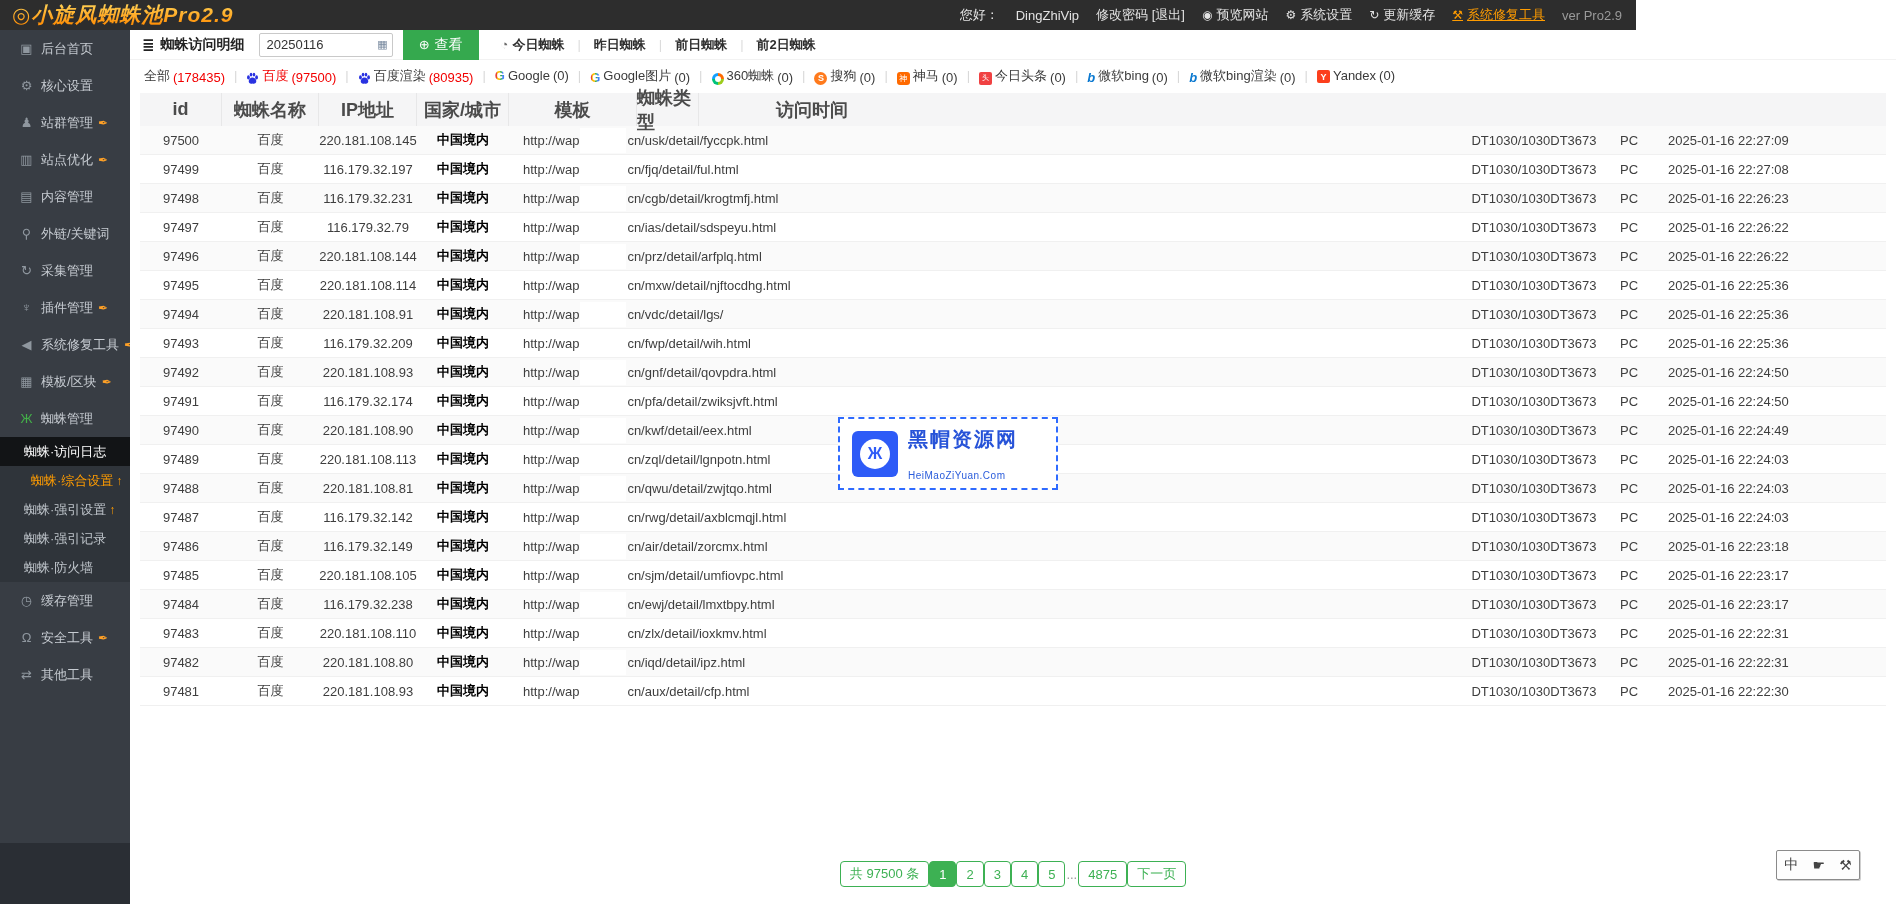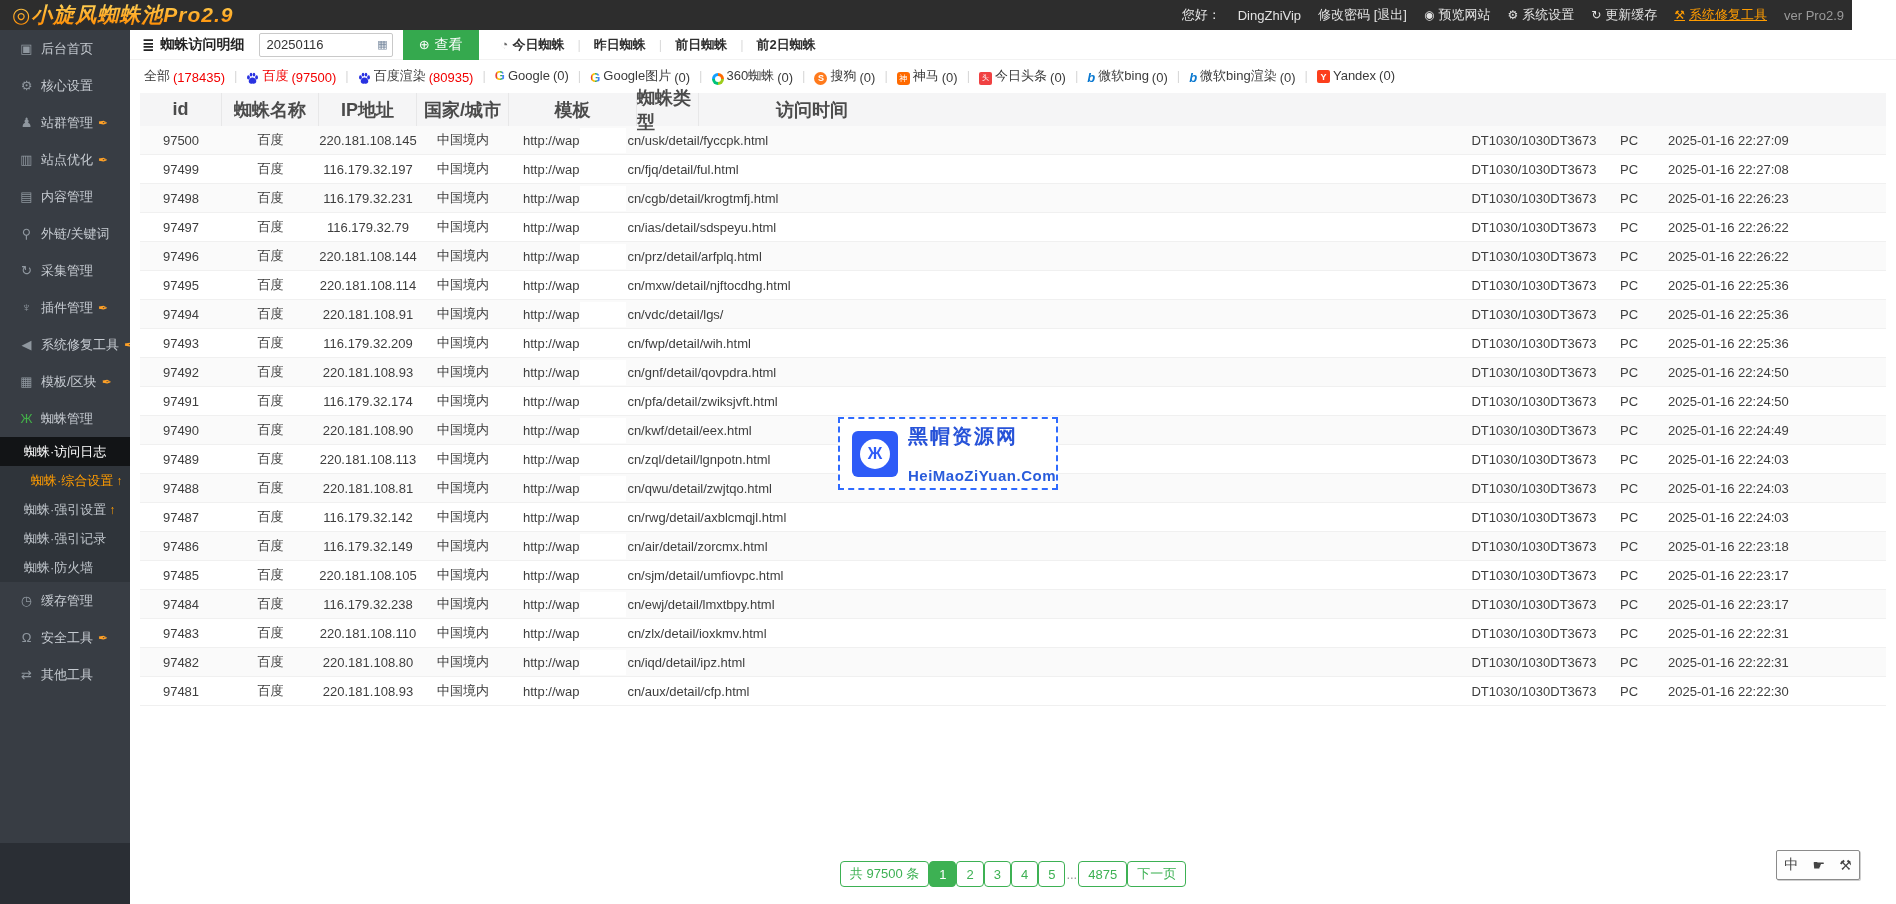--- a/index.html
+++ b/index.html
@@ -1,21 +1,21 @@
 <!DOCTYPE html>
 <html><head>
 <meta charset="utf-8">
 <style>
   * { box-sizing: border-box; margin: 0; padding: 0; }
   html,body { width:1896px; height:904px; overflow:hidden; background:#fff;
     font-family:"Liberation Sans","DejaVu Sans",sans-serif; }
 
   
-  .topbar { position:absolute; top:0; left:0; width:1852px; height:30px; background:#2d2d2d;
-    display:flex; align-items:center; justify-content:space-between; padding:0 8px 0 12px; z-index:20; }
+  .topbar { position:absolute; top:0; left:0; width:1636px; height:30px; background:#2d2d2d;
+    display:flex; align-items:center; justify-content:space-between; padding:0 14px 0 12px; z-index:20; }
   .logo { font-size:21px; font-weight:800; font-style:italic; letter-spacing:1px; color:#ffa01e;
     background:linear-gradient(180deg,#ffd054 10%,#ff8a00 90%);
     -webkit-background-clip:text; background-clip:text; -webkit-text-fill-color:transparent; white-space:nowrap; }
   .top-right { display:flex; align-items:center; gap:17px; color:#e3e3e3; font-size:13px; white-space:nowrap; overflow:hidden; }
   .top-right .tr-item { display:flex; align-items:center; gap:4px; cursor:pointer; }
   .top-ico { font-size:12px; color:#e3e3e3; }
   .repair { color:#ff9c00; text-decoration:underline; }
   .repair .top-ico { color:#ff9c00; }
   .ver { color:#9a9a9a; }
 
@@ -75,41 +75,41 @@
     border-right:1px solid #e7e7e8; }
   .th:last-child { border-right:none; }
   .tr { display:flex; height:29px; border-bottom:1px solid #f0f0f0; }
   .tr.odd { background:#fafafa; }
   .td { display:flex; align-items:center; justify-content:center; font-size:13px; color:#3e3e3e; overflow:hidden; white-space:nowrap; }
   .c0 { width:82px; } .c1 { width:97px; } .c2 { width:98px; } .c3 { width:92px;text-align:right; }
   .c4 { flex:1; justify-content:flex-start; padding-left:14px; }
   .c5 { width:128px; } .c6 { width:62px; }
   .c7 { width:226px; }
   .td.c7 { justify-content:flex-start; padding-left:8px; }
-  .region { color:#404040; }
+  .region { color:#000000;font-weight:bold; }
   .redact { display:inline-block; width:46px; height:25px; background:#fff; margin:0 1px; flex:none; }
 
   
   .pagination { position:absolute; left:0; right:0; bottom:17px; display:flex; justify-content:center;
     align-items:center; font-size:13px; }
   .pg-box { height:26px; border:1px solid #3db153; border-radius:4px; color:#3db153; background:#fff;
     display:flex; align-items:center; justify-content:center; padding:0 9px; min-width:26px; cursor:pointer; }
   .pg-box.active { background:#3db153; color:#fff; border-color:#3db153; }
   .pg-ellipsis { color:#999; padding:0 1px; }
 
   
   .watermark { position:absolute; left:708px; top:387px; width:220px; height:73px; background:#fff;
     border:2px dashed #2f6bff; display:flex; align-items:center; padding:0 12px; gap:10px; }
   .wm-logo { width:46px; height:46px; background:#2e5bf7; border-radius:6px; display:flex; align-items:center;
     justify-content:center; flex:none; }
   .wm-logo-inner { width:30px; height:30px; background:#fff; border-radius:50%; display:flex; align-items:center;
     justify-content:center; color:#2e5bf7; font-size:16px; font-weight:bold; }
   .wm-texts { display:flex; flex-direction:column; gap:17px; }
   .wm-title { color:#2753d8; font-size:20px; font-weight:bold; letter-spacing:2px; white-space:nowrap; }
-  .wm-sub { color:#2a5cdb; font-size:15px; font-weight:bold; letter-spacing:0.5px; }
+  .wm-sub { color:#2a5cdb; font-size:10px; font-weight:normal; letter-spacing:0.5px; }
 
   
   .ime { position:absolute; right:36px; bottom:24px; width:84px; height:30px; background:#fdfdfd;
     border:1px solid #8a8a8a; border-radius:2px; display:flex; align-items:center; justify-content:space-around;
     color:#444; font-size:14px; box-shadow:1px 1px 0 #cfcfcf; }
   .ime span { cursor:pointer; }
 </style>
 </head>
 <body>
 

